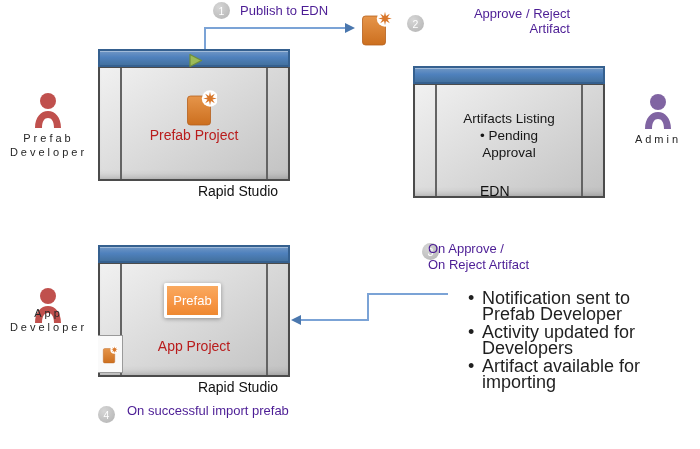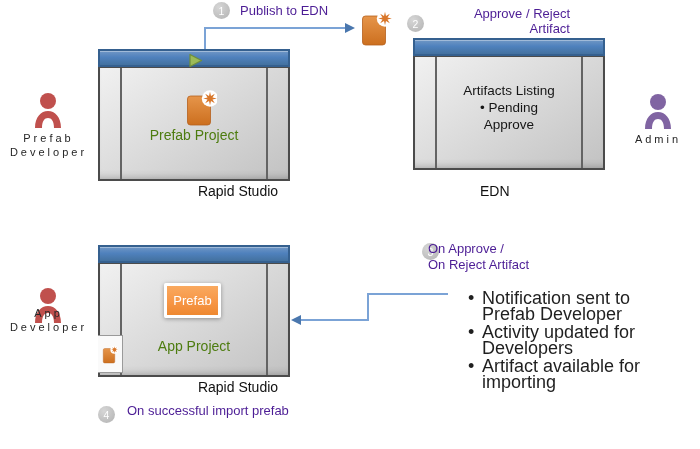--- a/index.html
+++ b/index.html
@@ -16,21 +16,21 @@
     box-shadow:inset 0 1px 0 rgba(255,255,255,.35);
   }
   .win-body {
     position:absolute; top:18px; left:0; right:0; bottom:0;
     background:linear-gradient(145deg,#f1f1f1 0%,#dcdcdc 45%,#c2c2c2 100%);
     border:2px solid #4b4b4b; border-top-width:1px;
     box-shadow:inset 0 -7px 9px -7px rgba(0,0,0,.3);
   }
   .rail { position:absolute; top:19px; bottom:2px; width:2px; background:#646464; }
   .rail.l { left:22px; } .rail.r { right:22px; }
-  .win-content-label { position:absolute; left:0; right:0; text-align:center; font-size:14px; color:#4d7c0f; }
+  .win-content-label { position:absolute; left:0; right:0; text-align:center; font-size:14px; color:#b91c1c; }
   .win-text-block { position:absolute; left:24px; right:24px; text-align:center; font-size:13.5px; line-height:17px; color:#161616; }
 
   
   .caption { position:absolute; font-size:14px; color:#111; }
 
   
   .badge {
     position:absolute; width:17px; height:17px; border-radius:50%;
     background:radial-gradient(circle at 35% 30%,#d6d6d6,#b2b2b2);
     color:#fff; font-size:10.5px; display:flex; align-items:center; justify-content:center;
@@ -123,29 +123,29 @@
     <div class="win-body"></div>
     <div class="rail l"></div>
     <div class="rail r"></div>
     <svg class="abs" style="left:87px;top:40px;z-index:2" width="32" height="38">
       <use href="#doc-spark"></use>
     </svg>
     <div class="win-content-label" style="top:78px">Prefab Project</div>
   </div>
   <div class="caption" style="left:168px;top:183px;width:140px;text-align:center">Rapid Studio</div>
 
-  <div class="window" style="left:413px;top:38px">
+  <div class="window" style="left:413px;top:66px">
     <div class="win-title"></div>
     <div class="win-body"></div>
     <div class="rail l"></div>
     <div class="rail r"></div>
     <div class="win-text-block" style="top:44px">
       <div>Artifacts Listing</div>
       <div>• Pending</div>
-      <div>Approve</div>
+      <div>Approval</div>
     </div>
   </div>
   <div class="caption" style="left:480px;top:183px;width:105px;">EDN</div>
 
   <div class="badge" style="left:422px;top:243px">
     <span>3</span>
   </div>
   <div class="step-label" style="left:428px;top:241px;line-height:15.5px">
     <div>On Approve /</div>
     <div>On Reject Artifact</div>

